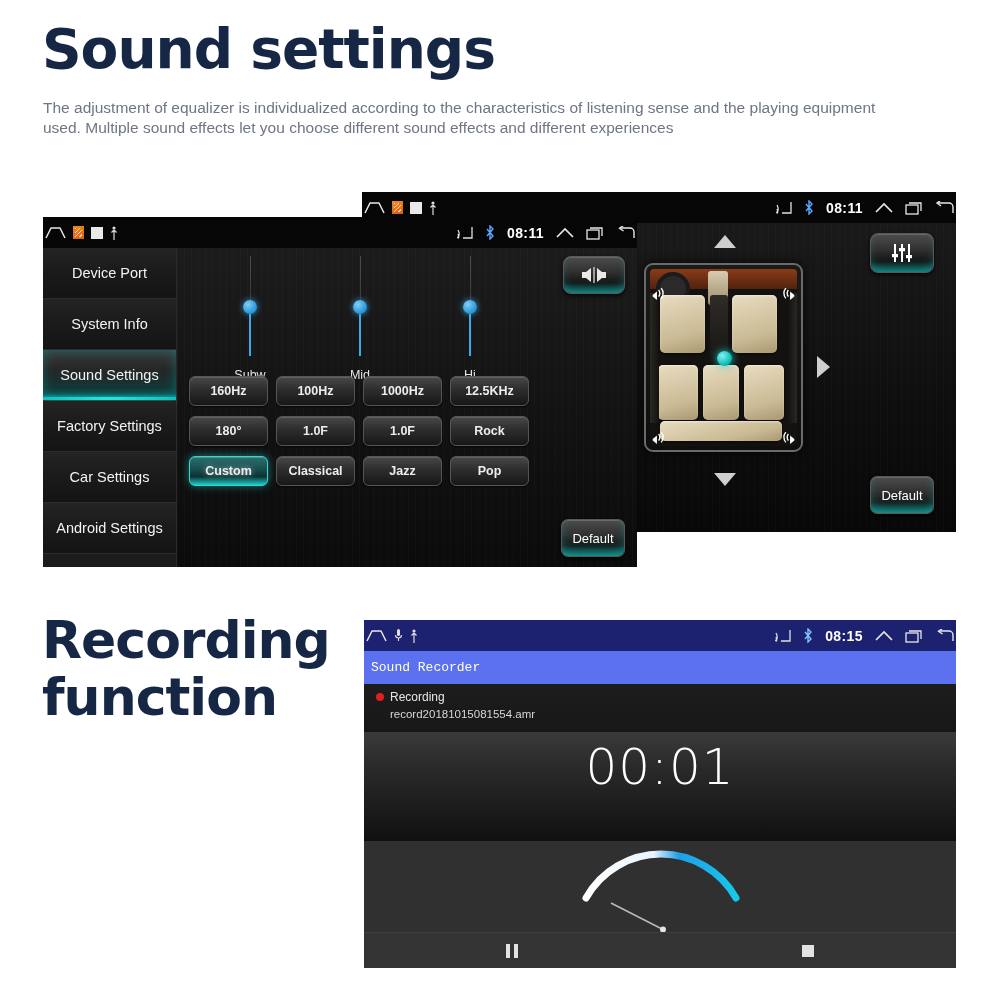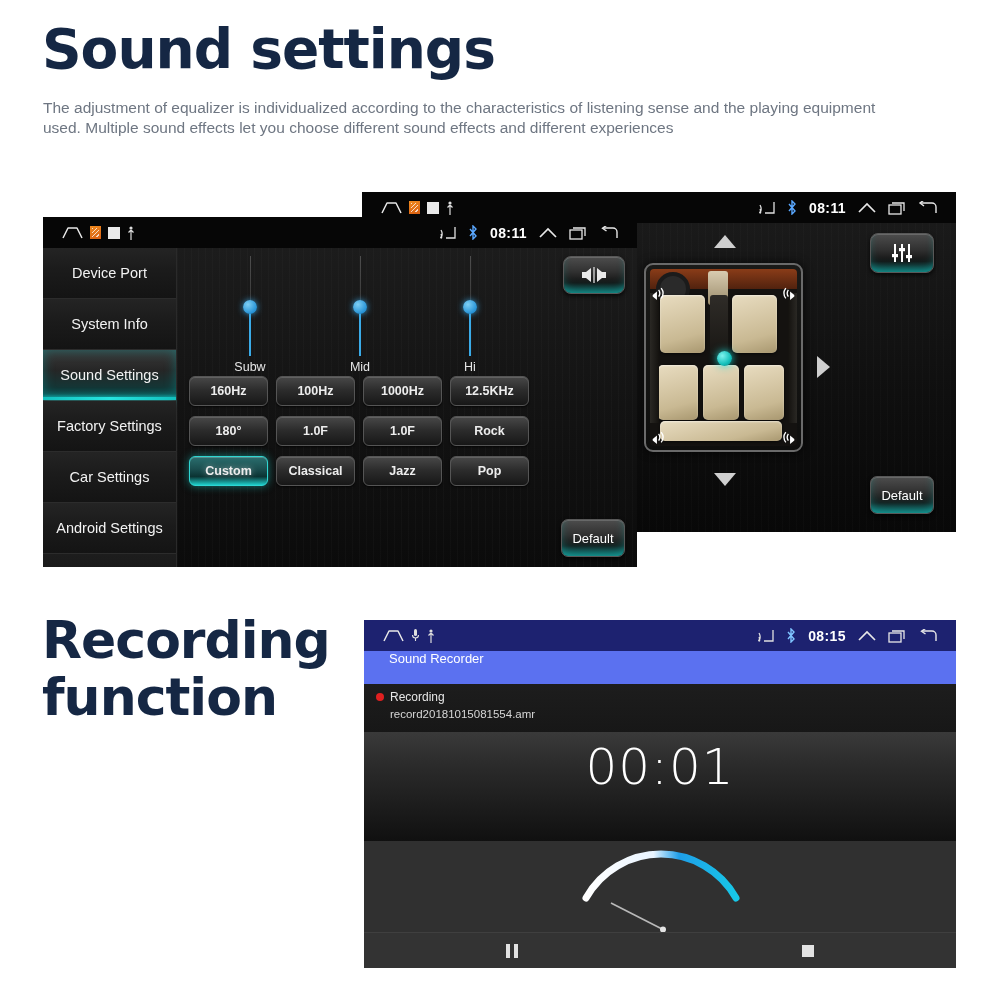--- a/index.html
+++ b/index.html
@@ -34,21 +34,21 @@
   }
   #para-sound{left:43px;top:98px;width:845px;}
   #para-recording{left:43px;top:748px;width:312px;font-size:15.5px;line-height:25px;}
 
   
   .screen{position:absolute;background:#0b0b0b;overflow:hidden;}
   .statusbar{
     position:absolute;left:0;top:0;right:0;height:31px;
     background:#060606;
     display:flex;align-items:center;
-    padding:0 19px;box-sizing:border-box;
+    padding:0 2px;box-sizing:border-box;
     color:#e8e8e8;
   }
   .statusbar.blue{background:#1d2270;}
   .sb-left{display:flex;align-items:center;gap:7px;}
   .sb-right{display:flex;align-items:center;gap:12px;margin-left:auto;}
   .sb-time{font-size:14px;font-weight:bold;letter-spacing:.4px;color:#fff;}
   .ico{display:inline-block;line-height:0;}
   .home-ico svg{display:block;}
   .sq-orange{width:11px;height:13px;background:linear-gradient(160deg,#f08a1e,#d85f12);display:inline-block;position:relative;}
   .sq-orange:after{content:"";position:absolute;left:2px;top:2px;width:7px;height:9px;
@@ -99,21 +99,21 @@
   .slider .fill{
     position:absolute;left:50%;top:50px;width:2px;height:50px;margin-left:-1px;
     background:#3aabe8;
   }
   .slider .knob{
     position:absolute;left:50%;top:44px;width:14px;height:14px;margin-left:-7px;border-radius:50%;
     background:radial-gradient(circle at 35% 32%,#7fd0f5,#2b96d8 65%,#1a74b4);
     box-shadow:0 0 6px rgba(60,170,235,.85);
   }
   .slider .lbl{
-    position:absolute;left:0;right:0;top:104px;text-align:center;
+    position:absolute;left:0;right:0;top:112px;text-align:center;
     color:#e6e6e6;font-size:12.5px;
   }
 
   .btngrid{position:absolute;left:12px;top:128px;width:340px;
      display:grid;grid-template-columns:repeat(4,1fr);gap:10px 8px;}
   .btn{
     height:28px;border-radius:6px;
     display:flex;align-items:center;justify-content:center;
     color:#ededed;font-size:12.5px;font-weight:bold;
     background:linear-gradient(180deg,#484848 0%,#2d2d2d 45%,#171717 100%);
@@ -173,22 +173,22 @@
   #bal-up{left:352px;top:12px;border-left:11px solid transparent;border-right:11px solid transparent;border-bottom:13px solid #cfcfcf;}
   #bal-down{left:352px;top:250px;border-left:11px solid transparent;border-right:11px solid transparent;border-top:13px solid #cfcfcf;}
   #bal-right{left:455px;top:133px;border-top:11px solid transparent;border-bottom:11px solid transparent;border-left:13px solid #cfcfcf;}
   #bal-eq-btn{right:22px;top:10px;width:62px;height:38px;}
   #bal-default-btn{right:22px;bottom:18px;}
 
   
   #screen-rec{left:364px;top:620px;width:592px;height:348px;background:#1f1f1f;}
   .appbar{
     position:absolute;left:0;top:31px;right:0;height:33px;
-    background:#5b71f0;color:#fff;display:flex;align-items:flex-start;
-    padding-left:25px;box-sizing:border-box;font-size:13px;
+    background:#5b71f0;color:#fff;display:flex;align-items:center;
+    padding-left:7px;box-sizing:border-box;font-size:13px;font-family:Liberation Mono, monospace;
   }
   .rec-list{
     position:absolute;left:0;top:64px;right:0;height:48px;
     background:linear-gradient(180deg,#1d1d1d,#171717);
     padding:6px 0 0 12px;box-sizing:border-box;
   }
   .rec-row1{display:flex;align-items:center;gap:6px;color:#e6e6e6;font-size:12px;}
   .reddot{width:8px;height:8px;border-radius:50%;background:#e02020;display:inline-block;}
   .rec-file{color:#d6d6d6;font-size:11.5px;margin:4px 0 0 14px;}
   .timerbox{

